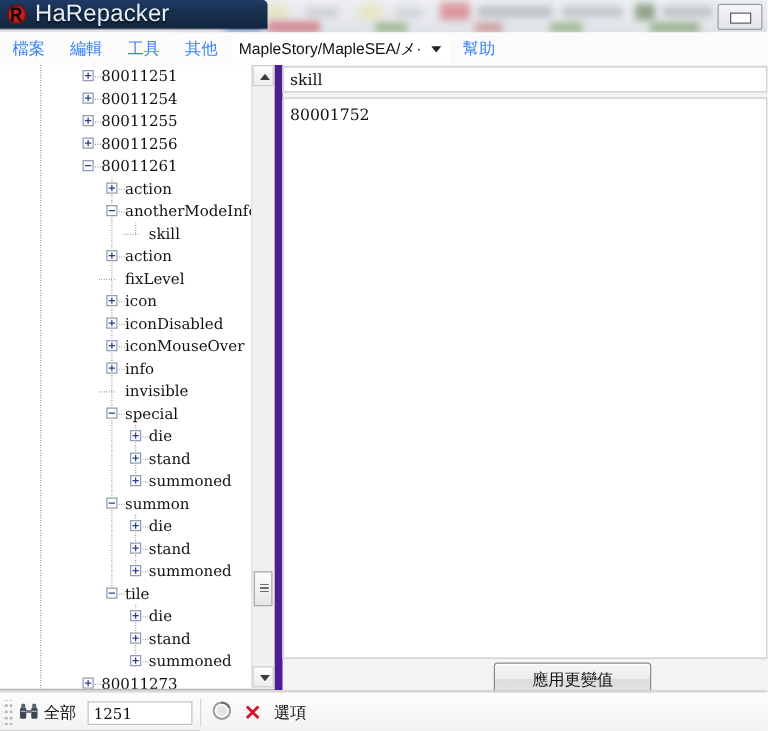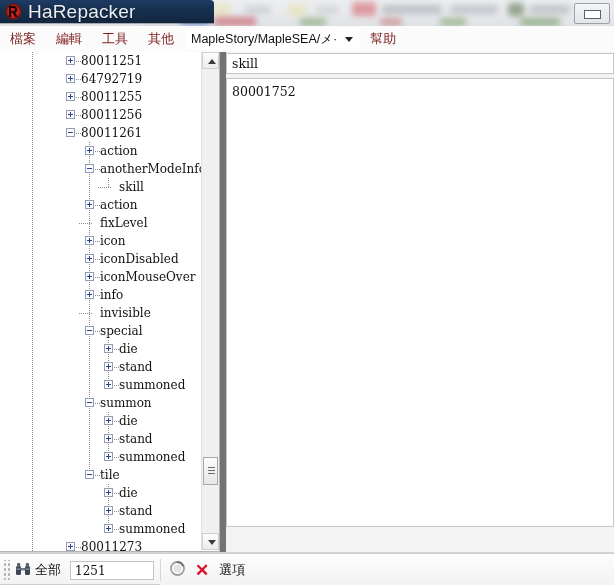--- a/index.html
+++ b/index.html
@@ -46,40 +46,40 @@
     text-shadow:0 1px 1px rgba(0,0,0,.6);
   }
   
   #menu-bar{
     position:absolute;left:0;top:26px;width:614px;height:26px;
     background:#fbfbfb;
     display:flex;align-items:center;
     border-bottom:1px solid #d9d9d9;
   }
   .menu-item{
-    padding:3px 10px;font-size:13px;color:#7f1d1d;cursor:default;
+    padding:3px 10px;font-size:13px;color:#3b82f6;cursor:default;
     font-family:"Liberation Sans",sans-serif;white-space:nowrap;
   }
   #wz-select{
     margin-left:2px;height:20px;min-width:142px;
     background:#fff;border:1px solid #fff;
     display:flex;align-items:center;justify-content:space-between;
     padding:0 3px 0 4px;font-size:12.5px;color:#111;white-space:nowrap;
     overflow:hidden;
   }
   #wz-select-text{overflow:hidden;text-overflow:clip;}
   #wz-caret{
     width:0;height:0;margin-left:8px;margin-right:3px;flex:0 0 auto;
     border-left:4px solid transparent;border-right:4px solid transparent;
     border-top:5px solid #222;
   }
   
   #main{
     position:absolute;left:0;top:52px;width:526px;height:500px;
-    background:#737373;
+    background:#4c1d95;
   }
   
   #tree-panel{
     position:absolute;left:0;top:0;width:220px;height:500px;
     background:#fff;border:1px solid #b4b4b4;border-top:none;border-left:none;
     box-sizing:border-box;overflow:hidden;
   }
   #tree-canvas{position:absolute;left:0;top:0;width:203px;height:500px;overflow:hidden;}
   .trow{
     position:absolute;left:0;height:18px;line-height:18px;white-space:nowrap;
@@ -243,21 +243,21 @@
         <div class="vline" style="left: 108px; top: 360px; height: 45px;"></div>
         <div class="vline" style="left: 108px; top: 432px; height: 45px;"></div>
         <div class="trow" style="top: 0px;">
           <div class="hline" style="left: 76px; top: 9px; width: 5px;"></div>
           <span class="expander plus" style="left: 66px;"></span>
           <span class="tlabel" style="left: 81px;">80011251</span>
         </div>
         <div class="trow" style="top: 18px;">
           <div class="hline" style="left: 76px; top: 9px; width: 5px;"></div>
           <span class="expander plus" style="left: 66px;"></span>
-          <span class="tlabel" style="left: 81px;">64792719</span>
+          <span class="tlabel" style="left: 81px;">80011254</span>
         </div>
         <div class="trow" style="top: 36px;">
           <div class="hline" style="left: 76px; top: 9px; width: 5px;"></div>
           <span class="expander plus" style="left: 66px;"></span>
           <span class="tlabel" style="left: 81px;">80011255</span>
         </div>
         <div class="trow" style="top: 54px;">
           <div class="hline" style="left: 76px; top: 9px; width: 5px;"></div>
           <span class="expander plus" style="left: 66px;"></span>
           <span class="tlabel" style="left: 81px;">80011256</span>
@@ -396,20 +396,21 @@
       <div id="sb-thumb"></div>
       <div class="sbtn" id="sb-down">
           <span class="sarrow"></span>
         </div>
     </div>
   </div>
 
   <div id="right-panel">
     <div id="name-field">skill</div>
     <div id="value-area">80001752</div>
+    <div id="apply-button">應用更變值</div>
   </div>
 </div>
 
 <div id="bottom-strip"></div>
 
 <div id="status-bar">
   <div id="grip"></div>
 
   <div class="sb-item">
     <span>

